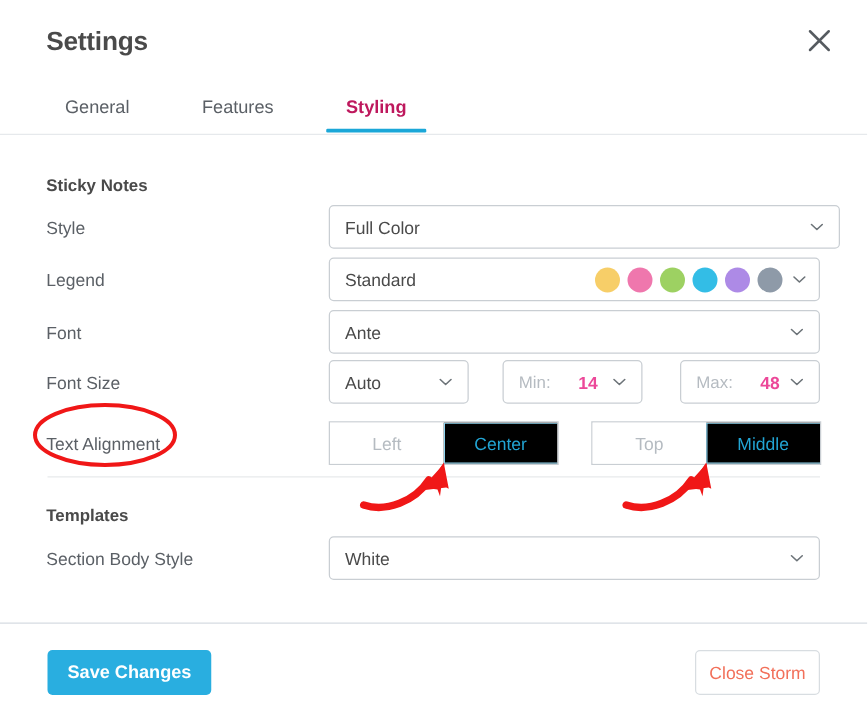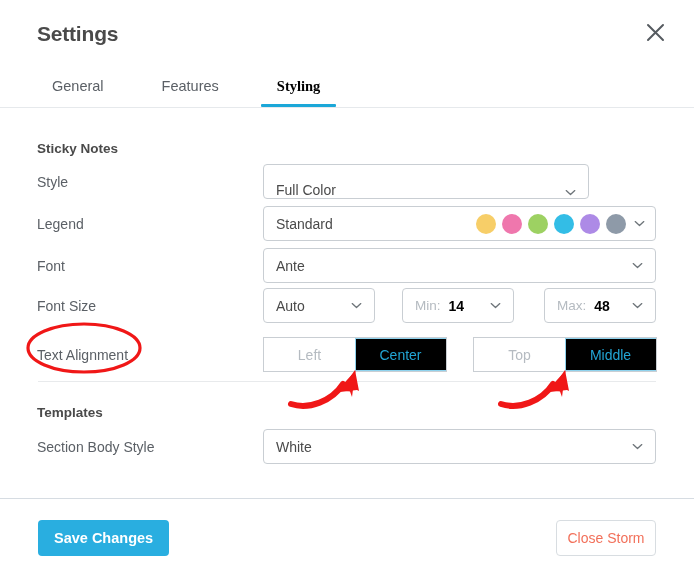--- a/index.html
+++ b/index.html
@@ -41,21 +41,21 @@
   }
   .tab {
     position: relative;
     font-size: 14.5px;
     color: #5b6066;
     padding: 0 16px 12px 16px;
     cursor: pointer;
     white-space: nowrap;
   }
   .tab:first-child { padding-left: 15px; }
-  .tab.active { color: #000000; font-weight: bold; font-family: Liberation Serif, serif; }
+  .tab.active { color: #be185d; font-weight: bold; }
   .tab.active::after {
     content: "";
     position: absolute; left: 0; right: 0; bottom: 0;
     height: 3px; background: #1ba7d8; border-radius: 1px;
   }
   .tabs-rule {
     position: absolute; left: 0; top: 107px; width: 694px;
     height: 1px; background: #e6e9ec;
   }
 
@@ -87,21 +87,21 @@
   .ctl .val { flex: 0 0 auto; }
   .ctl .spacer { flex: 1 1 auto; }
   .caret {
     flex: 0 0 auto;
     margin-left: 8px;
     width: 11px; height: 11px;
     color: #6d7479;
   }
   .caret svg { display: block; }
   .pfx { color: #b5bbc1; margin-right: 8px; font-size: 13.5px; }
-  .num { font-weight: bold; color: #000000; font-size: 14px; }
+  .num { font-weight: bold; color: #ec4899; font-size: 14px; margin-left: 14px; }
 
   
   .swatches {
     display: flex; align-items: center; gap: 6px;
     margin-left: auto;
   }
   .sw { width: 20px; height: 20px; border-radius: 50%; }
 
   
   .seg {
@@ -187,21 +187,21 @@
       </div>
     </div>
     <div class="tabs-rule"></div>
   </div>
 
   <div class="body">
 
     <div class="section-title" style="top:33px;">Sticky Notes</div>
 
     <div class="row-label" style="top:66px;">Style</div>
-    <div class="ctl" style="left:263px; top:56px; width:326px;align-items:flex-end;">
+    <div class="ctl" style="left:263px; top:56px; width:409px;">
       <span class="val">Full Color</span>
       <span class="spacer"></span>
       <span class="caret">
         <svg width="11" height="11" viewBox="0 0 11 11">
             <path d="M1.2 3.6 L5.5 7.6 L9.8 3.6" stroke="currentColor" stroke-width="1.3" fill="none" stroke-linecap="round" stroke-linejoin="round"></path>
           </svg>
       </span>
     </div>
 
     <div class="row-label" style="top:108px;">Legend</div>

